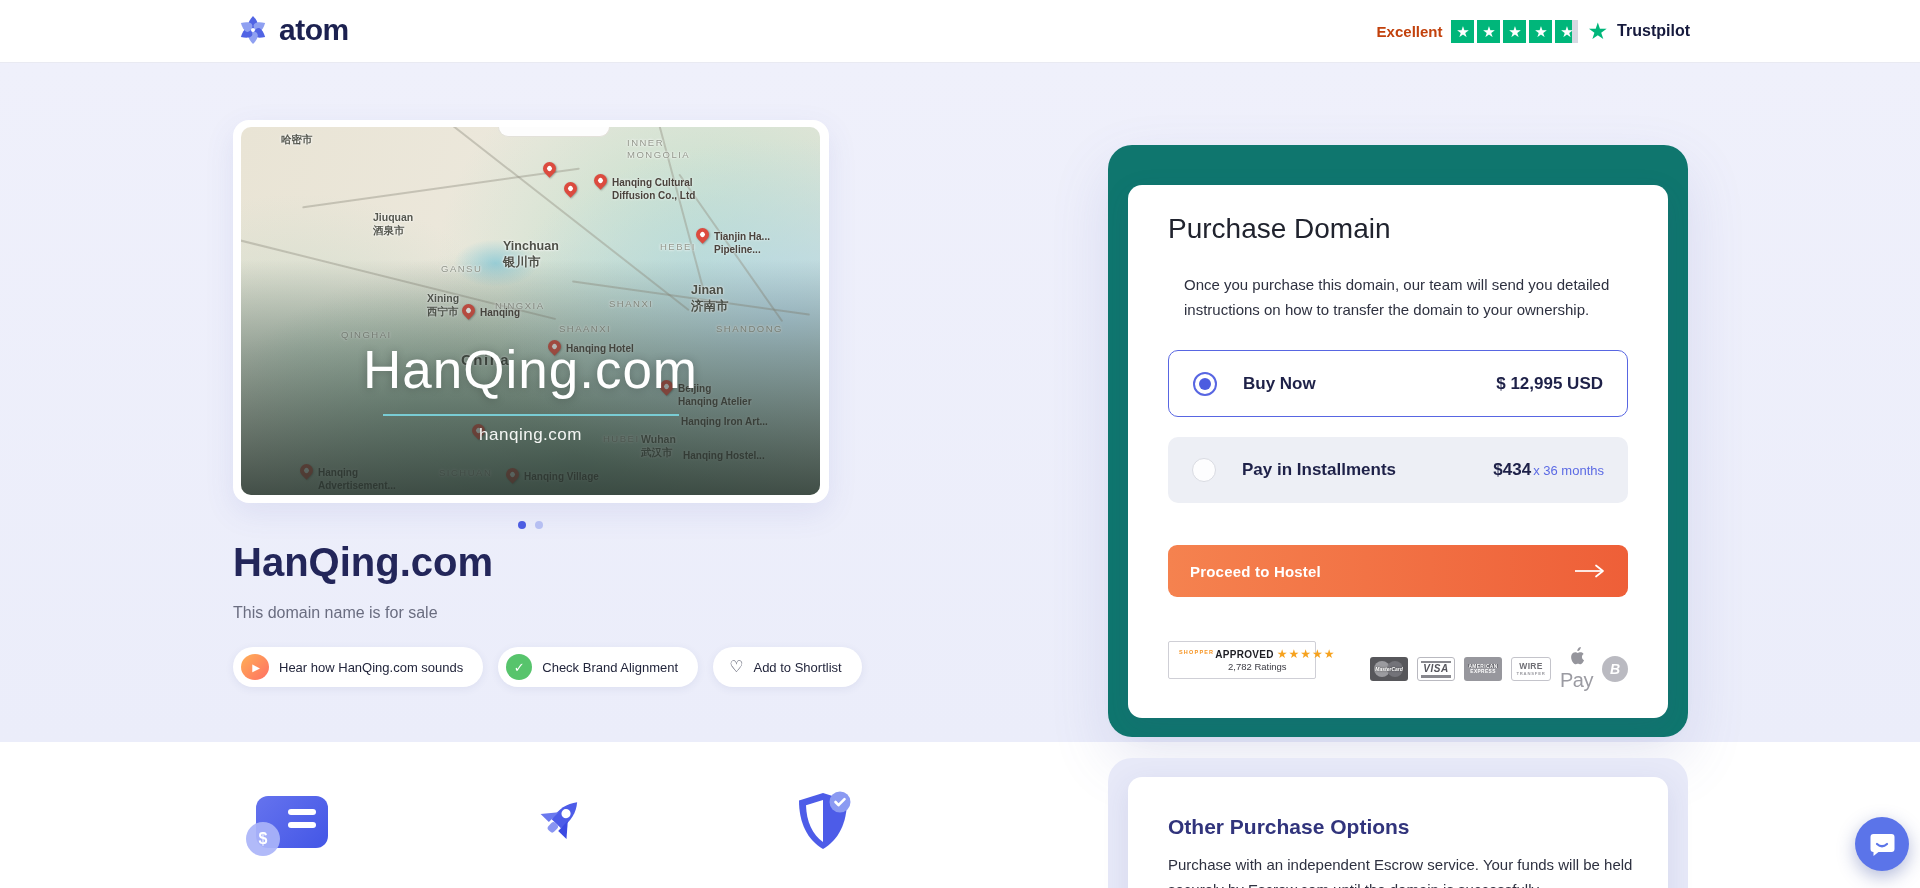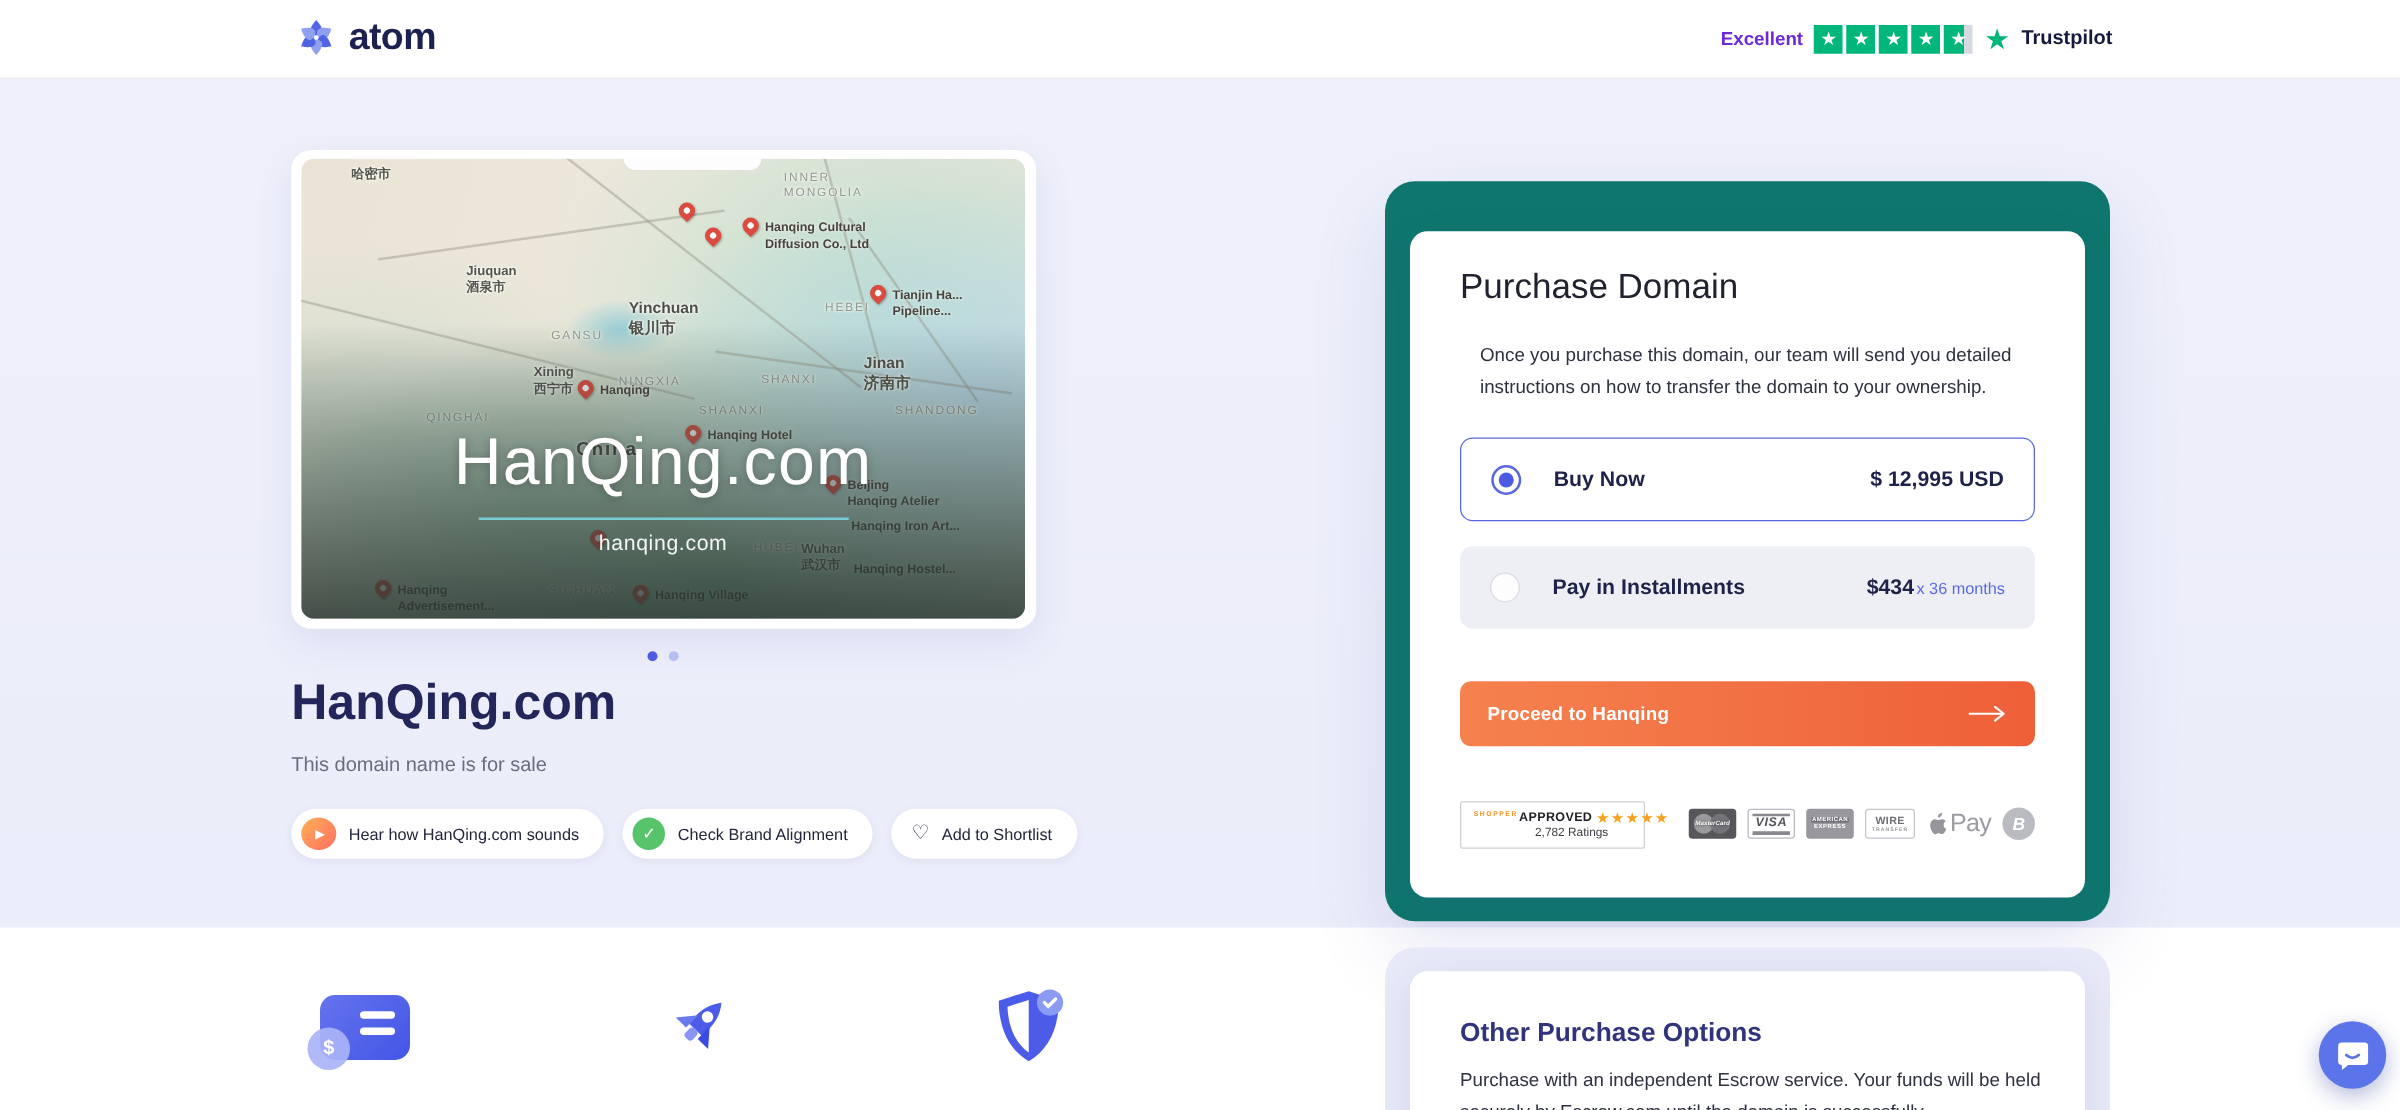--- a/index.html
+++ b/index.html
@@ -3,21 +3,21 @@
 <meta charset="utf-8">
 <style>
   html,body{margin:0;padding:0;}
   body{width:1920px;height:888px;position:relative;overflow:hidden;background:#ffffff;
        font-family:"Liberation Sans","DejaVu Sans",sans-serif;-webkit-font-smoothing:antialiased;}
   
   .header{position:absolute;left:0;top:0;width:1920px;height:62px;background:#fff;border-bottom:1px solid #e9eaf2;z-index:30;}
   .logo{position:absolute;left:236px;top:13px;display:flex;align-items:center;gap:9px;cursor:pointer;}
   .logo-text{font-size:30px;font-weight:700;color:#1c2150;letter-spacing:-0.5px;line-height:34px;}
   .trustpilot{position:absolute;right:230px;top:0;height:62px;display:flex;align-items:center;gap:9px;cursor:pointer;}
-  .tp-label{font-size:15px;font-weight:700;color:#6d28d9;}
+  .tp-label{font-size:15px;font-weight:700;color:#c2410c;}
   .tp-stars{display:flex;gap:3px;}
   .tp-box{width:23px;height:23px;background:#00b67a;display:flex;align-items:center;justify-content:center;
           color:#fff;font-size:15px;line-height:1;}
   .tp-box.partial{background:linear-gradient(90deg,#00b67a 72%,#d6d9e2 72%);}
   .tp-glyph{color:#00b67a;font-size:23px;line-height:1;}
   .tp-brand{font-size:16px;font-weight:700;color:#15193c;}
   
   .hero{position:absolute;left:0;top:62px;width:1920px;height:680px;
         background:linear-gradient(180deg,#eff0fb 0%,#ebedfa 100%);}
   
@@ -108,21 +108,21 @@
   .pm-mc .mc-t{position:relative;z-index:2;font-size:5px;font-style:italic;font-weight:700;color:#fff;text-shadow:0 0 2px #333;}
   .pm-visa{width:38px;background:#fff;border:1px solid #b9b9c0;}
   .pm-visa .stripe{width:30px;height:2.5px;background:#88888e;}
   .pm-visa .visa-t{font-size:10px;font-weight:800;font-style:italic;color:#55555c;line-height:1.2;letter-spacing:0.5px;}
   .pm-amex{width:38px;background:#97979d;gap:1px;}
   .pm-amex span{font-size:4.8px;font-weight:700;color:#fff;letter-spacing:0.4px;}
   .pm-amex .amx-bar{width:30px;height:4px;background:#6f6f75;display:flex;align-items:center;justify-content:center;}
   .pm-wire{width:40px;background:#fff;border:1px solid #c4c4cb;gap:0;}
   .pm-wire .wire-t{font-size:8.5px;font-weight:700;color:#6e6e74;letter-spacing:0.3px;line-height:1;}
   .pm-wire .wire-s{font-size:4.2px;font-weight:700;color:#9a9aa0;letter-spacing:0.8px;line-height:1;margin-top:1px;}
-  .pm-apple{display:flex;align-items:center;gap:2px;}
+  .pm-apple{display:flex;align-items:center;gap:2px;flex-direction:column;}
   .pm-apple .pay-t{font-size:20px;color:#9b9ba2;font-weight:500;letter-spacing:-0.5px;}
   .pm-btc{width:26px;height:26px;border-radius:50%;background:#babac1;display:flex;align-items:center;justify-content:center;
       color:#fff;font-size:14px;font-weight:800;font-style:italic;}
   
   .other-wrap{position:absolute;left:1108px;top:758px;width:580px;height:220px;border-radius:24px;background:#e7e9f8;z-index:3;}
   .other-card{position:absolute;left:20px;top:19px;width:540px;height:200px;background:#fff;border-radius:14px;
       box-shadow:0 8px 28px rgba(60,70,140,0.10);}
   .other-title{position:absolute;left:40px;top:38px;margin:0;font-size:21px;font-weight:700;color:#31347c;}
   .other-desc{position:absolute;left:40px;top:76px;width:468px;margin:0;font-size:15px;line-height:1.65;color:#2e3140;}
   
@@ -265,21 +265,21 @@
     </div>
 
     <div class="option unselected">
       <span class="radio off"></span>
       <span class="option-label">Pay in Installments</span>
       <span class="option-price">$434</span>
       <span class="option-suffix">x 36 months</span>
     </div>
 
     <button class="cta">
-      <span class="cta-label">Proceed to Hanqing</span>
+      <span class="cta-label">Proceed to Hostel</span>
       <svg class="cta-arrow" width="32" height="14" viewBox="0 0 32 14">
         <line x1="1" y1="7" x2="28" y2="7" stroke="#ffffff" stroke-width="1.7"></line>
         <polyline points="22,1.5 29,7 22,12.5" fill="none" stroke="#ffffff" stroke-width="1.7" stroke-linecap="round" stroke-linejoin="round"></polyline>
       </svg>
     </button>
 
     <div class="badges">
       <div class="sa-badge">
         <svg width="20" height="24" viewBox="0 0 20 24">
           <path d="M2 4 L5.5 4 L8 14.5 L16 14.5 L18 7 L6.5 7" fill="none" stroke="#1b2a4a" stroke-width="2.2" stroke-linejoin="round"></path>

